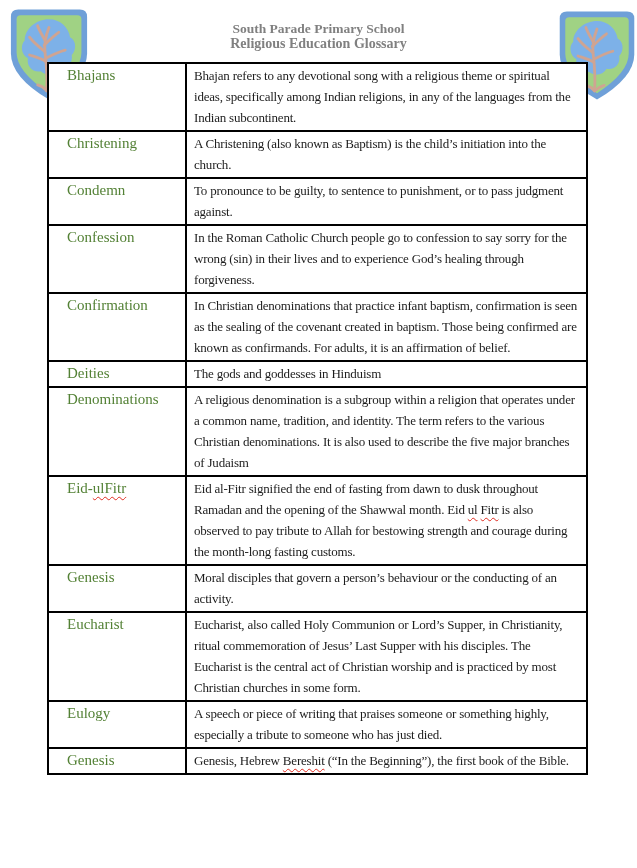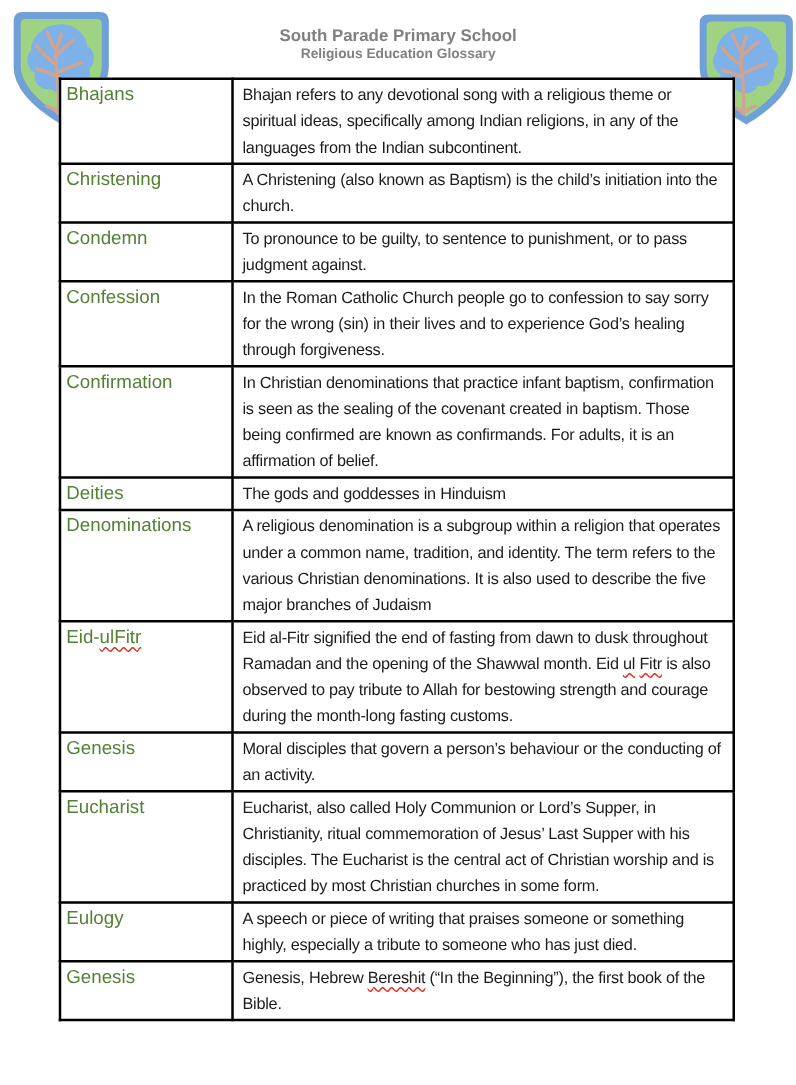--- a/index.html
+++ b/index.html
@@ -12,52 +12,52 @@
     --crest-field-green:#a0d284;
     --crest-canopy-blue:#7db1e8;
     --crest-trunk-tan:#cfa492;
   }
   html,body{margin:0;padding:0;}
   body{
     width:637px;height:868px;background:#ffffff;
     font-family:"Liberation Sans", sans-serif;
     overflow:hidden;
   }
-  .page{position:relative;width:637px;height:692px;background:#ffffff;}
+  .page{position:relative;width:637px;height:692px;background:#ffffff;font-family:Liberation Serif, serif;}
 
   .crest{position:absolute;z-index:1;}
   .crest-left{left:8px;top:8px;width:82px;height:94px;}
   .crest-right{left:557px;top:10px;width:80px;height:92px;}
   .crest .border-shape{fill:var(--crest-border-blue);}
   .crest .field{fill:var(--crest-field-green);}
   .crest .canopy{fill:var(--crest-canopy-blue);}
   .crest .tree{fill:none;stroke:var(--crest-trunk-tan);stroke-width:3.5;stroke-linecap:round;}
 
   .doc-header{
     position:absolute;top:21px;left:0;width:100%;
     text-align:center;color:var(--header-gray);
     line-height:15px;z-index:0;
   }
   .doc-header .line1{font-size:13.5px;font-weight:600;}
-  .doc-header .line2{font-size:11px;font-weight:700;}
+  .doc-header .line2{font-size:14px;font-weight:700;}
 
   table.glossary{
     position:absolute;left:47px;top:62px;width:541px;z-index:2;
     border-collapse:collapse;table-layout:fixed;background:#ffffff;
   }
   table.glossary td{
     border:2px solid var(--table-border);
     background:#ffffff;
     vertical-align:top;
     line-height:21px;
   }
   td.term-cell{
     color:var(--term-green);
     font-size:15px;
-    padding:1px 4px 2px 4px;
+    padding:1px 4px 2px 18px;
   }
   td.def-cell{
     color:var(--body-text);
     font-size:13px;
     letter-spacing:-0.2px;
     padding:1px 6px 2px 7px;
   }
   .wavy{
     text-decoration-line:underline;
     text-decoration-style:wavy;

